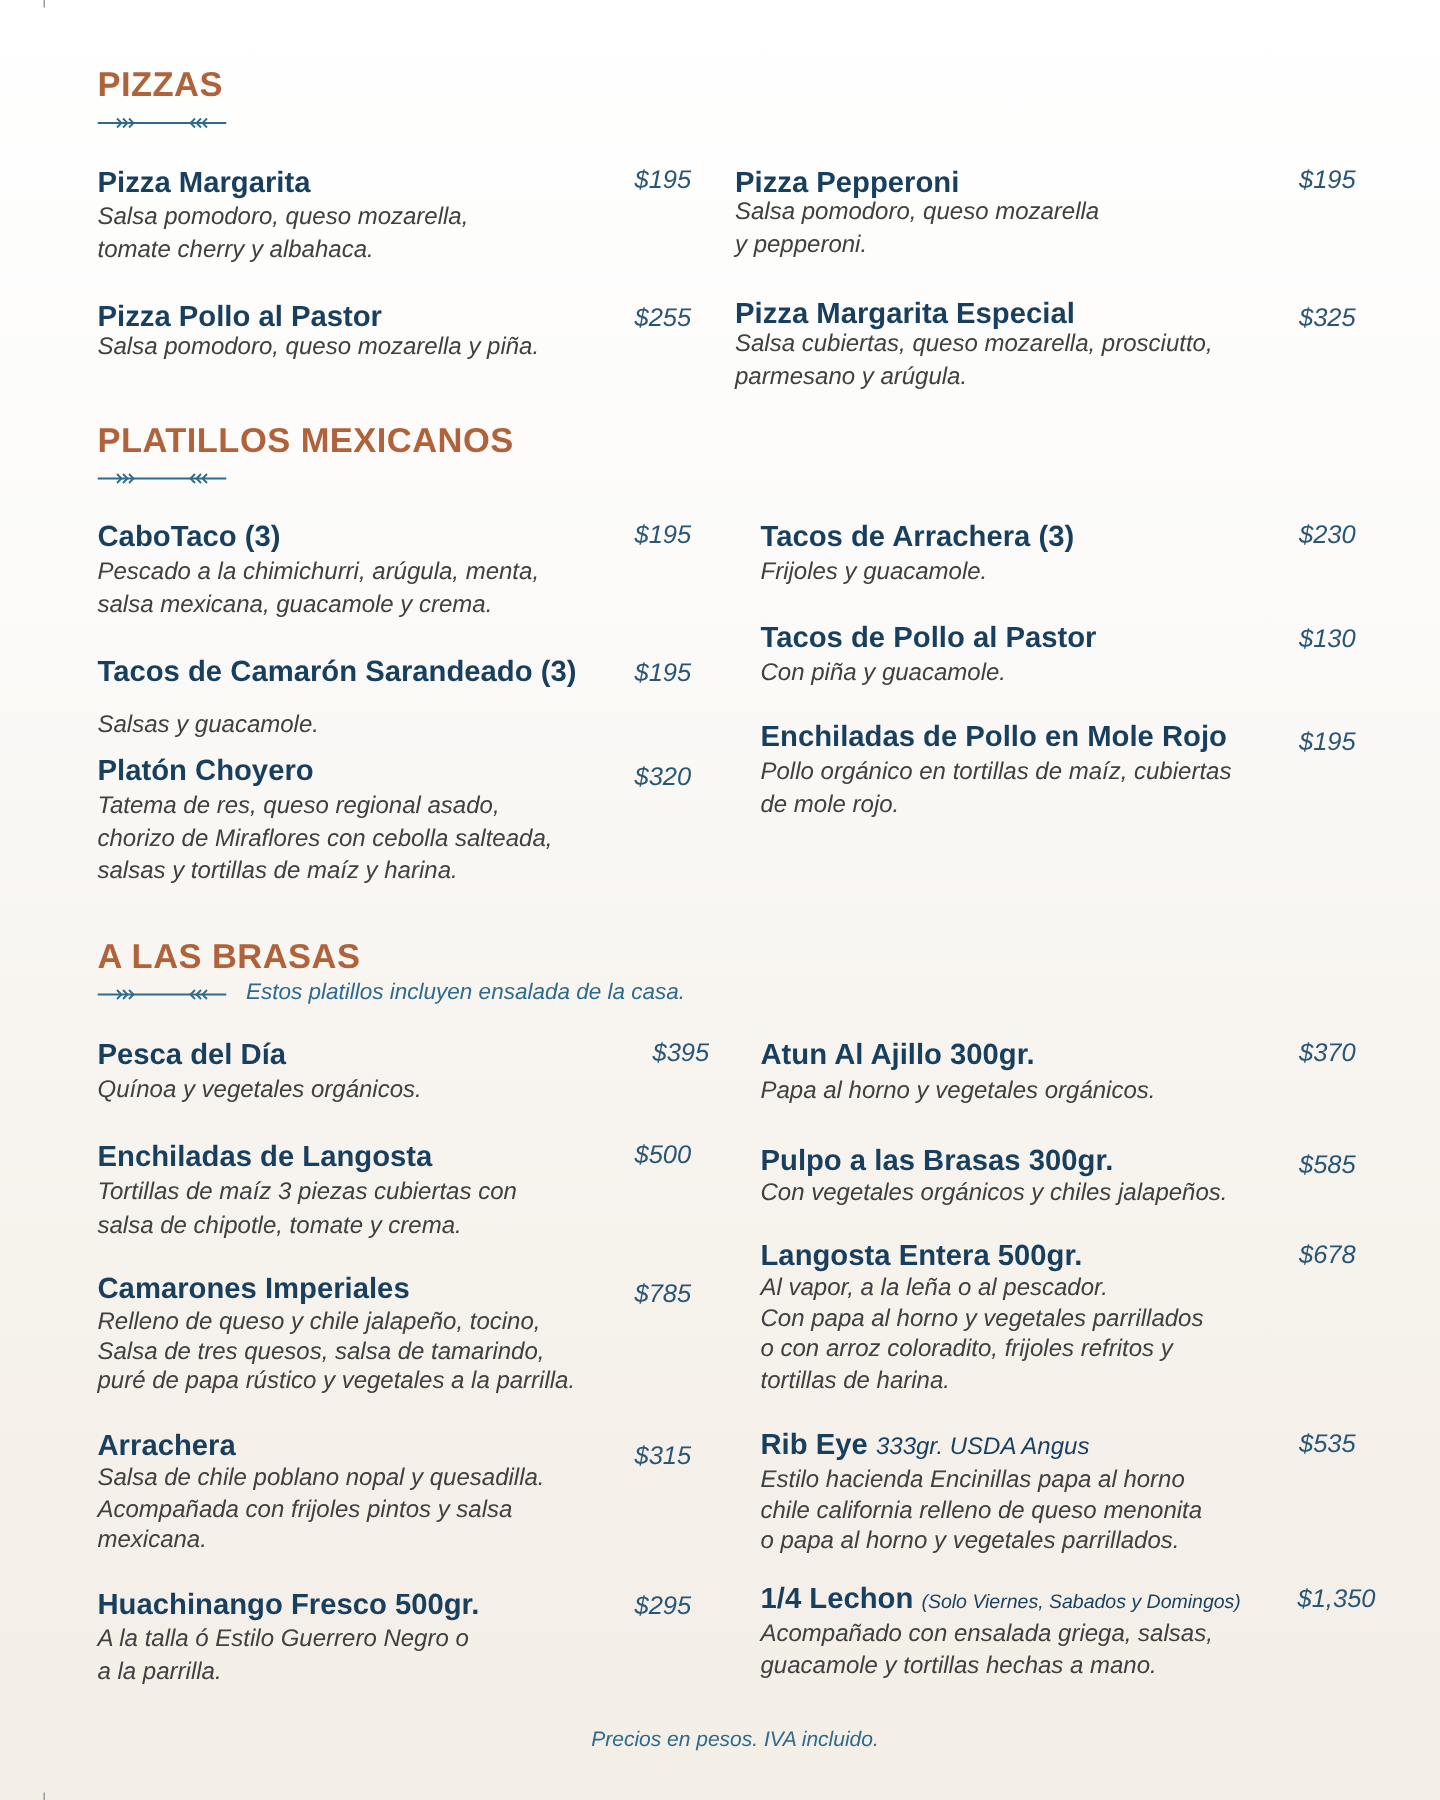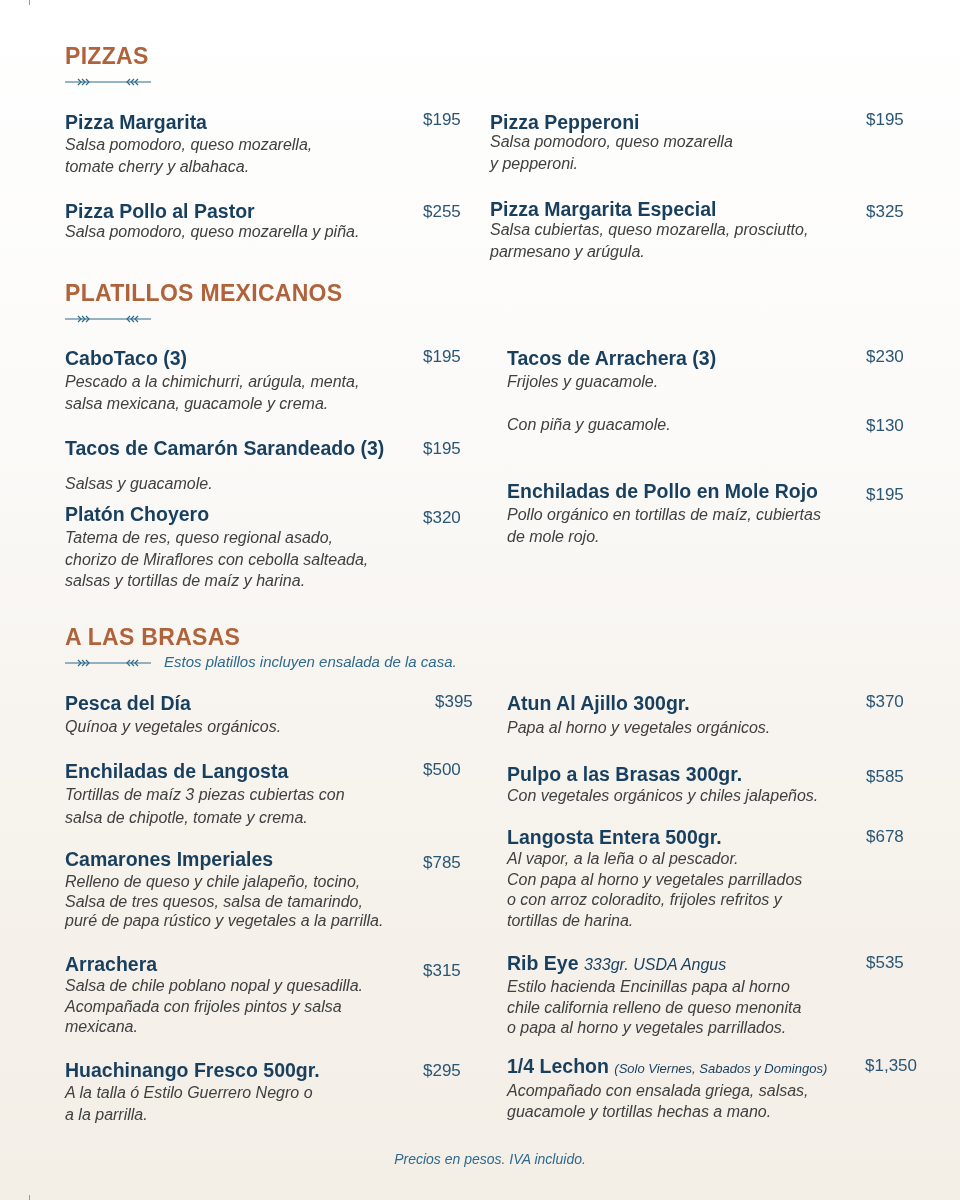--- a/index.html
+++ b/index.html
@@ -54,20 +54,21 @@
     }
     .item-desc {
       font-style: italic;
       font-size: 16px;
       color: #404040;
       line-height: 21.5px;
       white-space: pre-line;
     }
     .price {
       position: absolute;
+      font-style: italic;
       font-size: 17px;
       color: #2a5675;
       white-space: nowrap;
     }
     .footer-note {
       position: absolute;
       left: 0; width: 980px;
       top: 1151px;
       text-align: center;
       font-style: italic;
@@ -168,20 +169,21 @@
   </div>
   <div class="price" style="left:423px; top:508px">$320</div>
 
   <div class="item" style="left:507px; top:346px; width:350px">
     <div class="item-name">Tacos de Arrachera (3)</div>
     <div class="item-desc" style="margin-top:1px">Frijoles y guacamole.</div>
   </div>
   <div class="price" style="left:866px; top:347px">$230</div>
 
   <div class="item" style="left:507px; top:413px; width:350px">
+    <div class="item-name">Tacos de Pollo al Pastor</div>
     <div class="item-desc" style="margin-top:1px">Con piña y guacamole.</div>
   </div>
   <div class="price" style="left:866px; top:416px">$130</div>
 
   <div class="item" style="left:507px; top:479px; width:360px">
     <div class="item-name">Enchiladas de Pollo en Mole Rojo</div>
     <div class="item-desc" style="margin-top:1px">Pollo orgánico en tortillas de maíz, cubiertas
 de mole rojo.</div>
   </div>
   <div class="price" style="left:866px; top:485px">$195</div>

